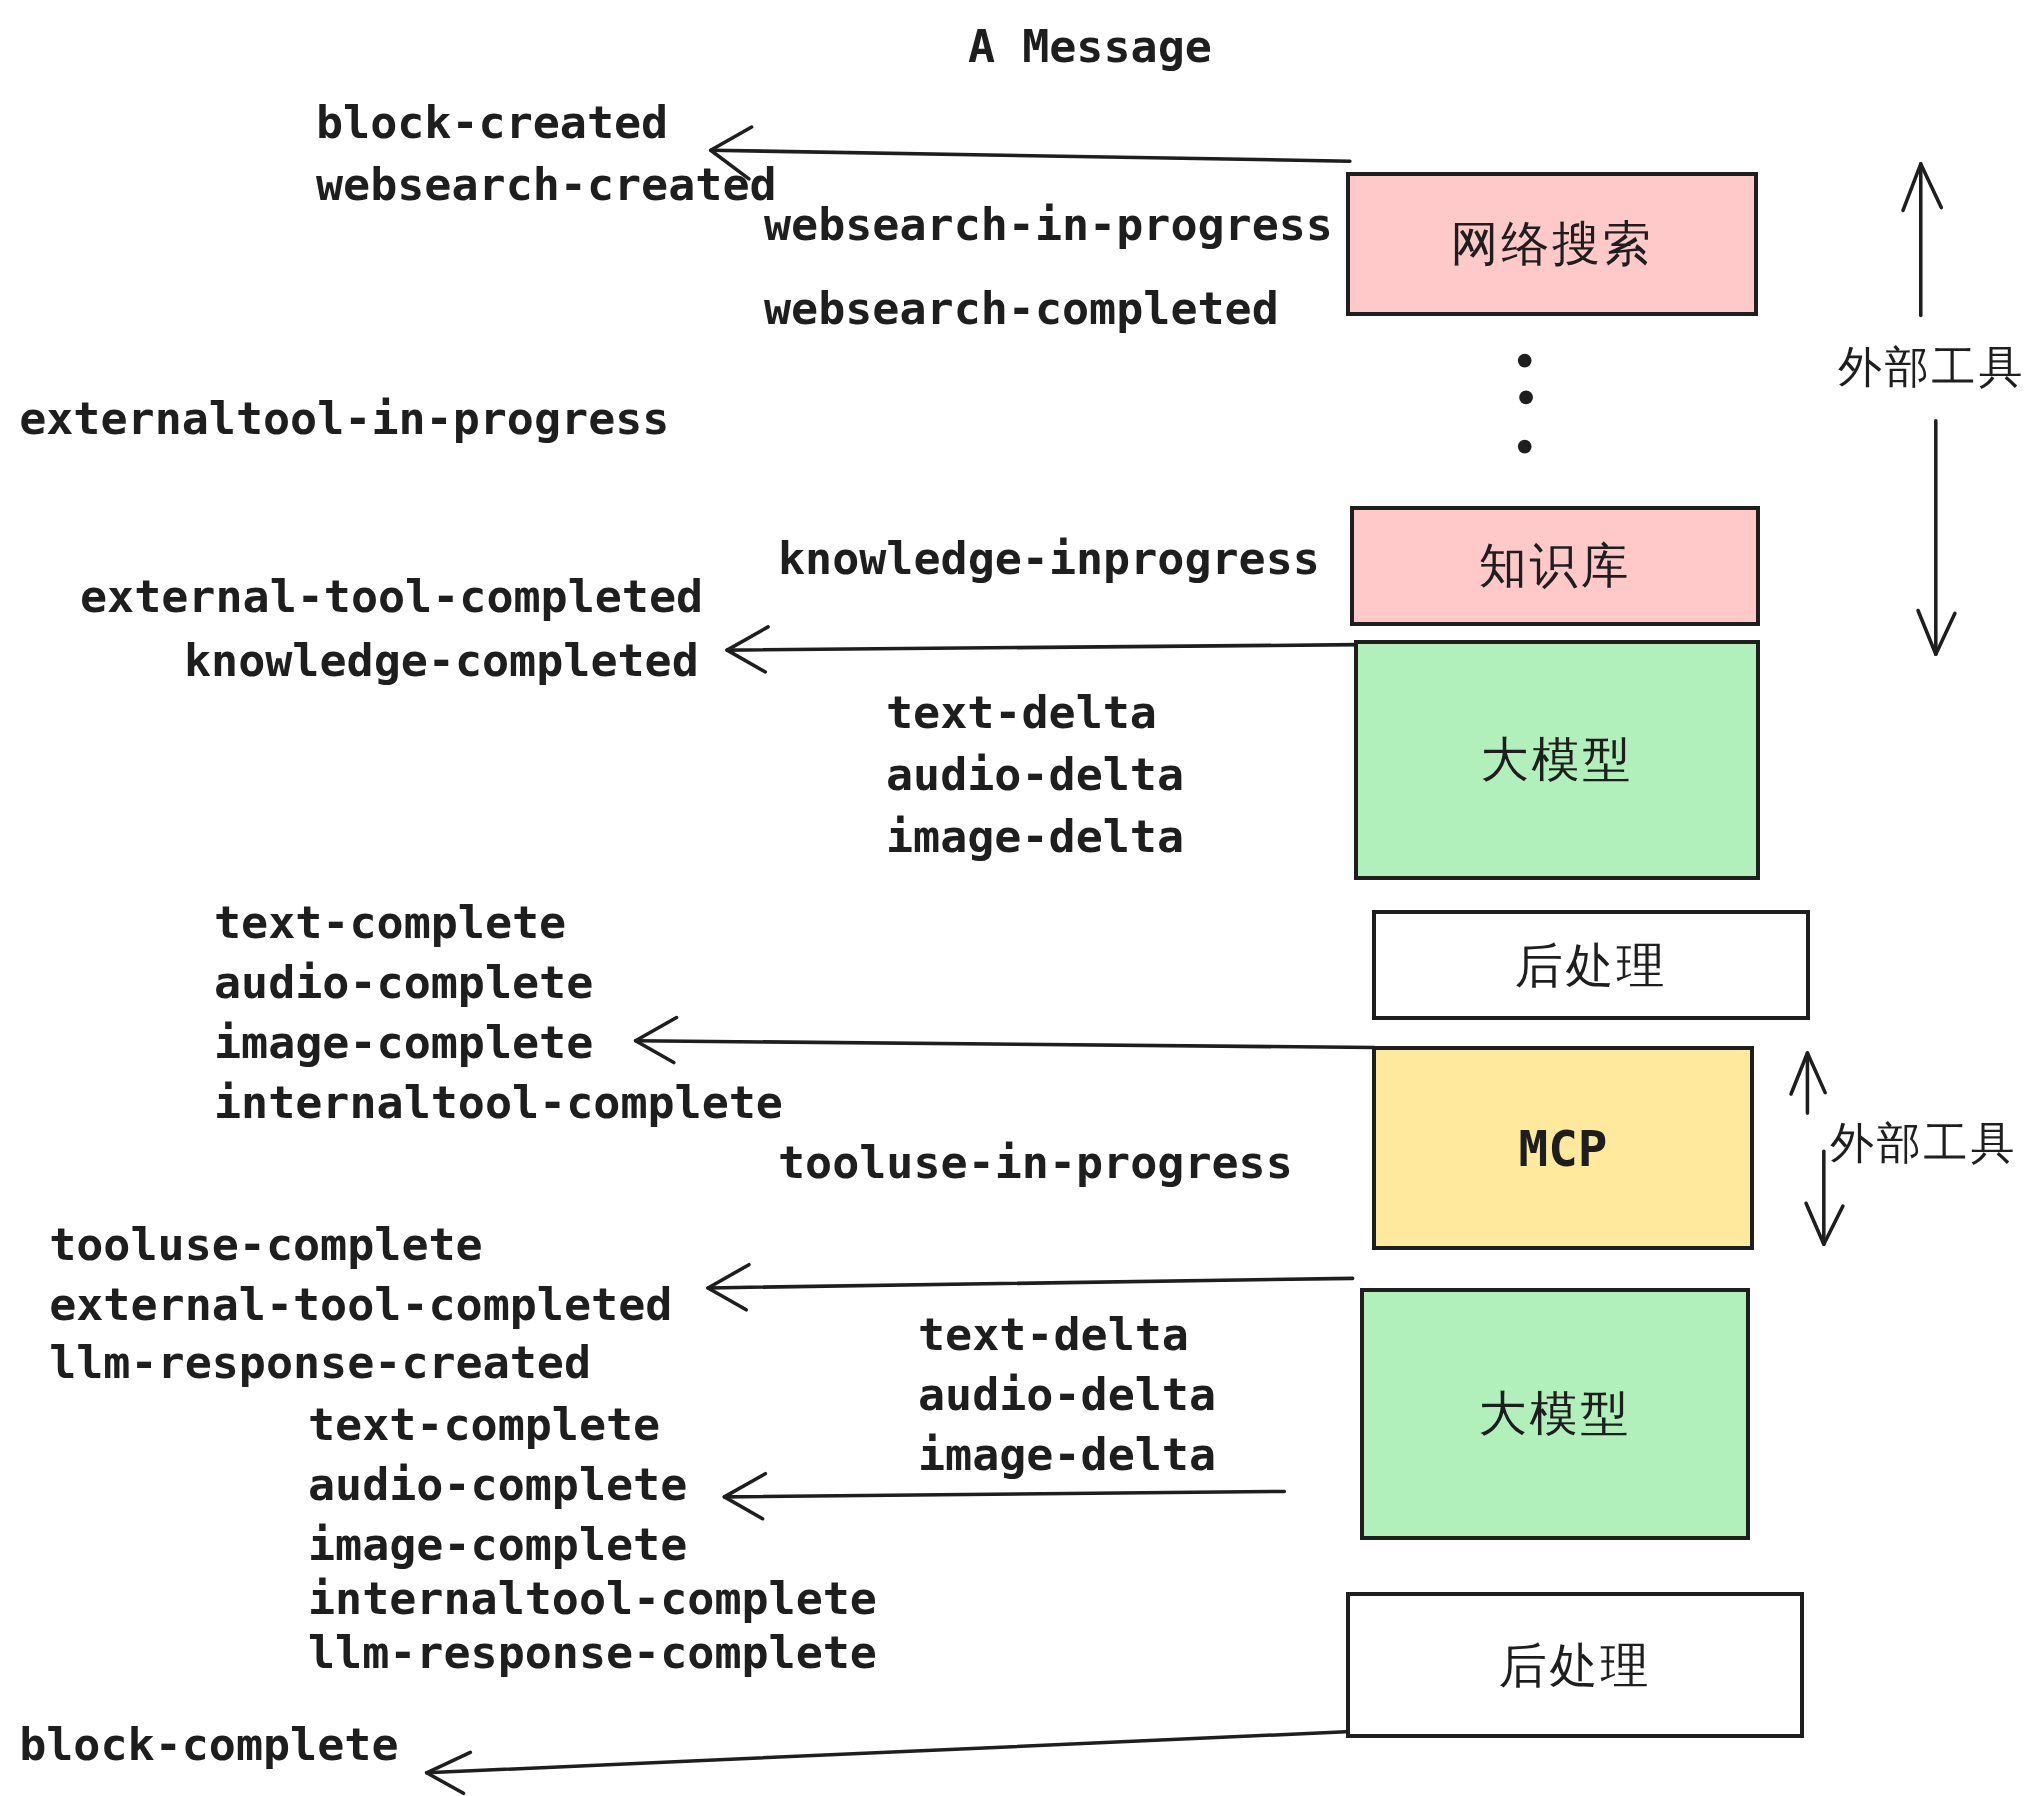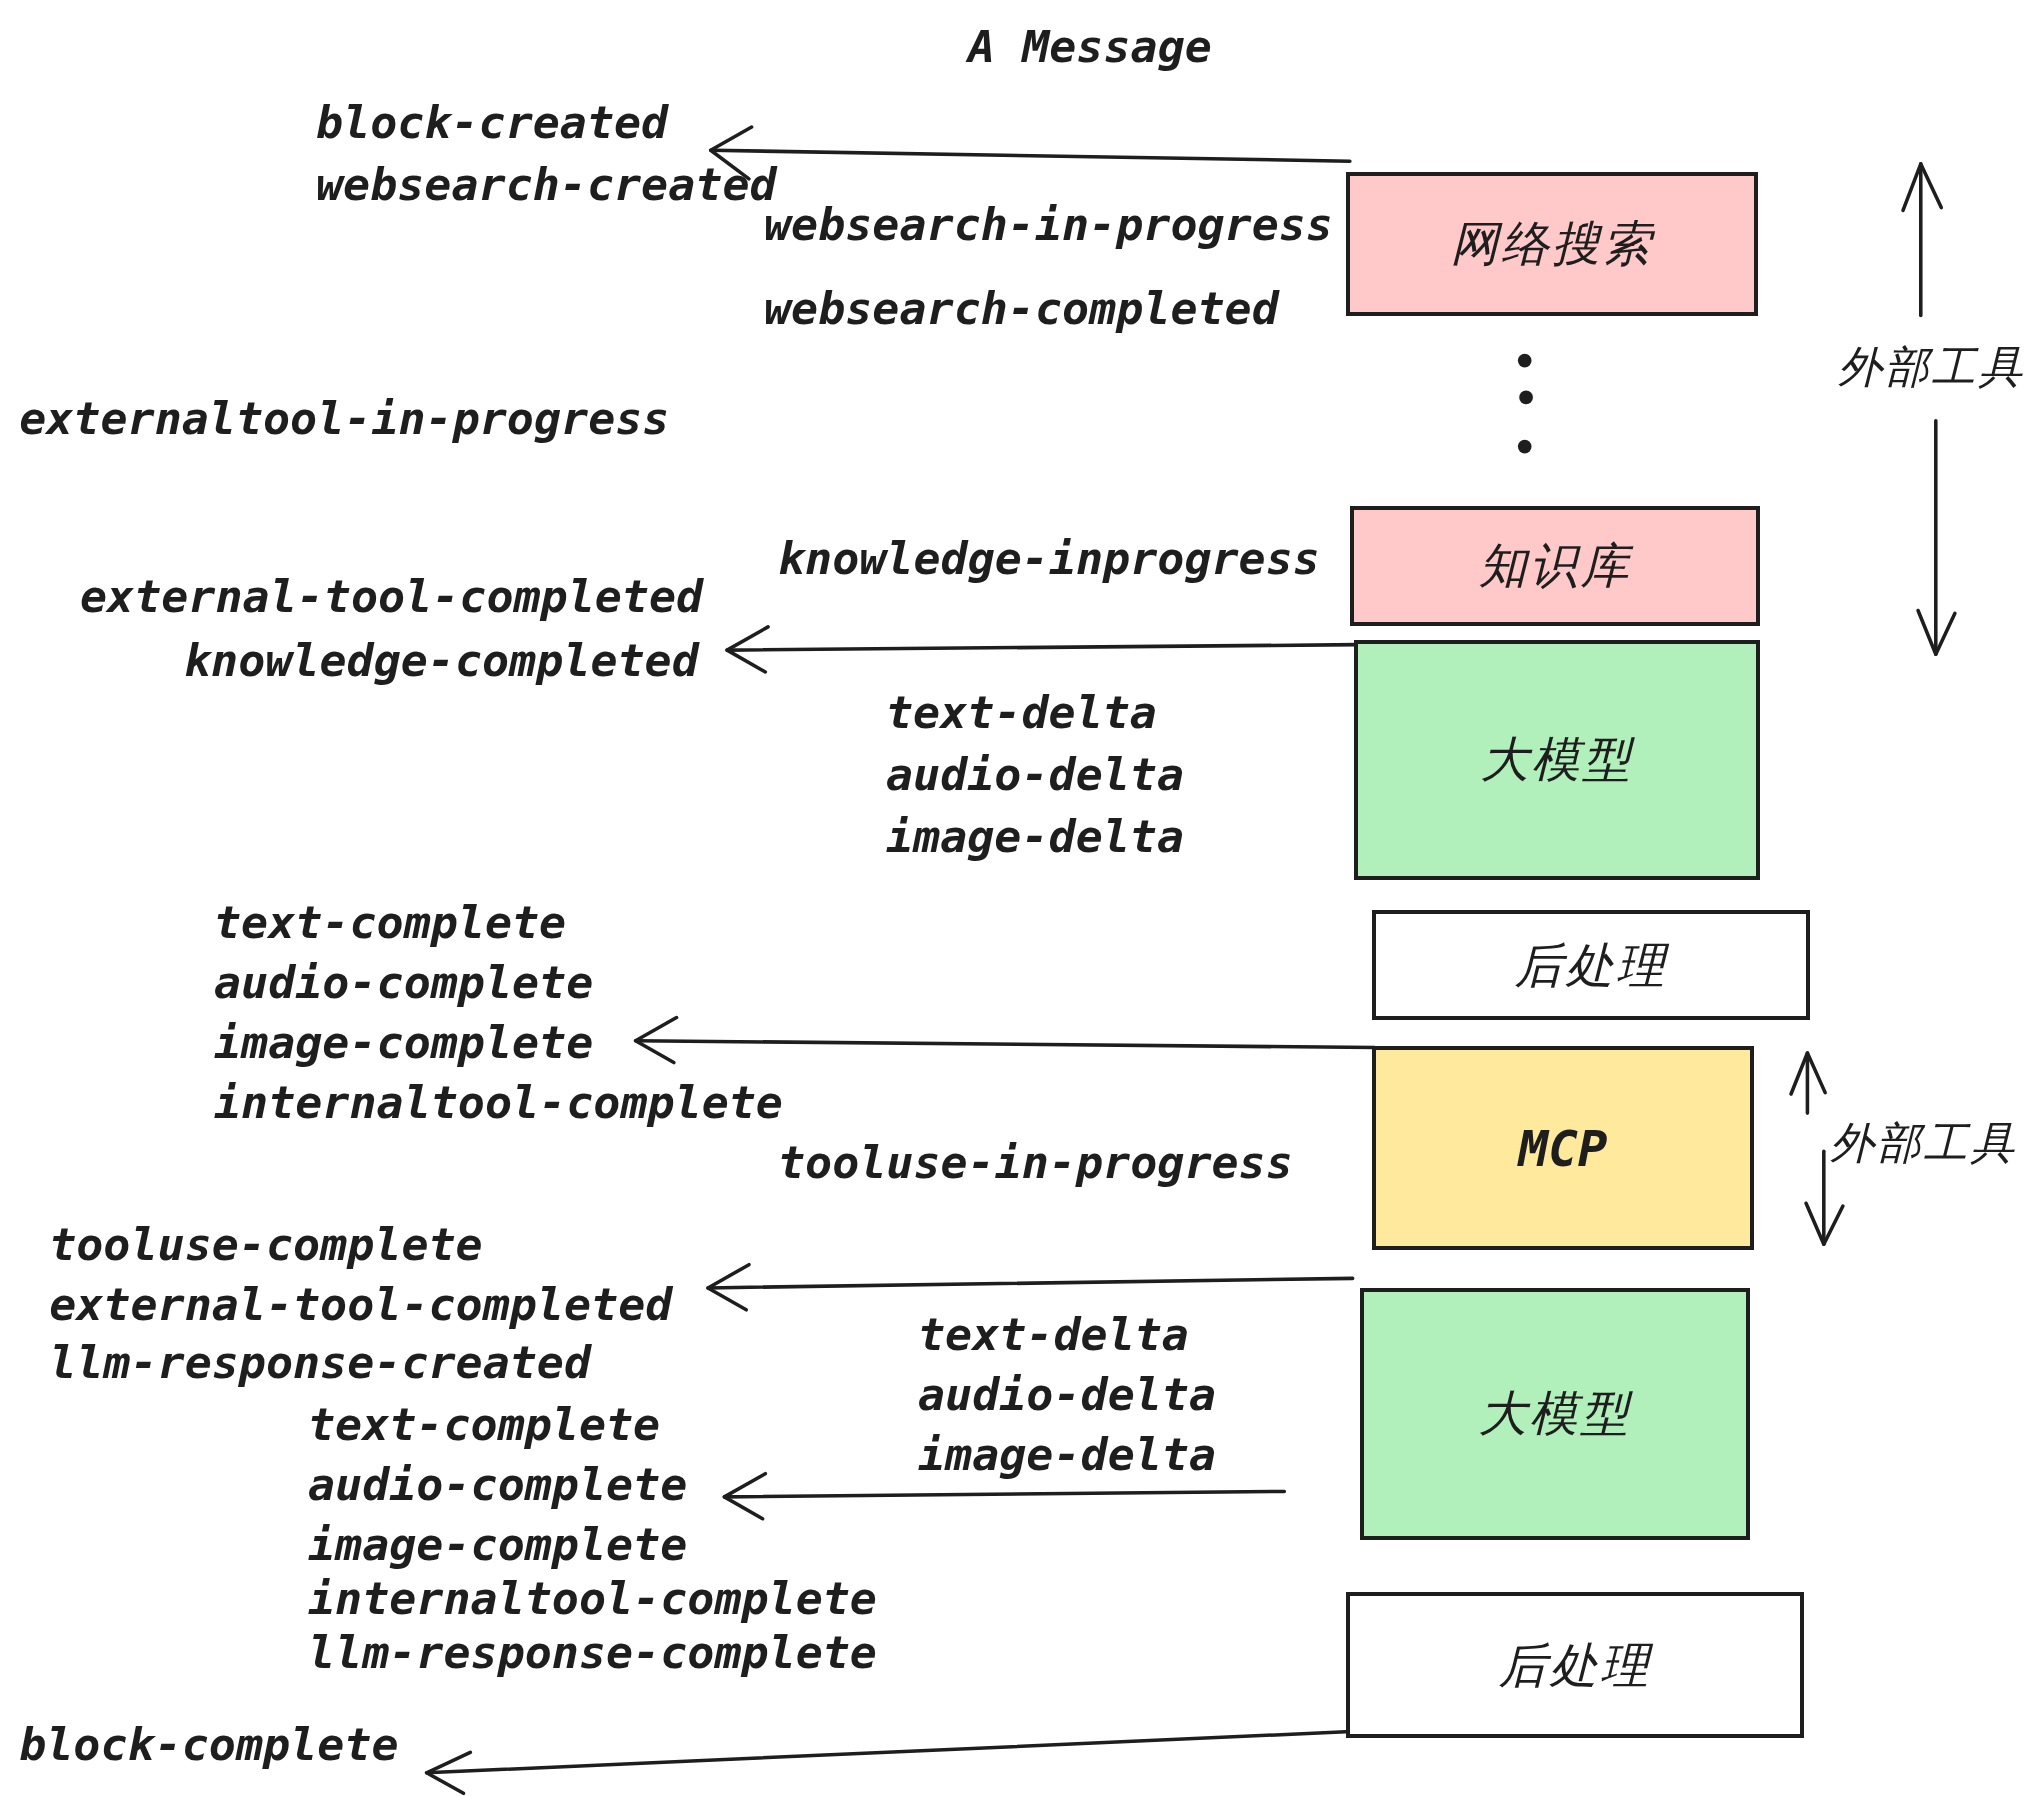--- a/index.html
+++ b/index.html
@@ -8,21 +8,20 @@
     background: #ffffff;
   }
   body {
     width: 2035px;
     height: 1796px;
     overflow: hidden;
   }
   #stage-wrap {
     width: 2035px;
     height: 1508px;
-    font-style: italic;
   }
   #stage {
     position: relative;
     width: 1018px;
     height: 898px;
     background: #ffffff;
     transform: scale(2);
     transform-origin: top left;
     font-family: "DejaVu Sans Mono", monospace;
     color: #1e1e1e;

